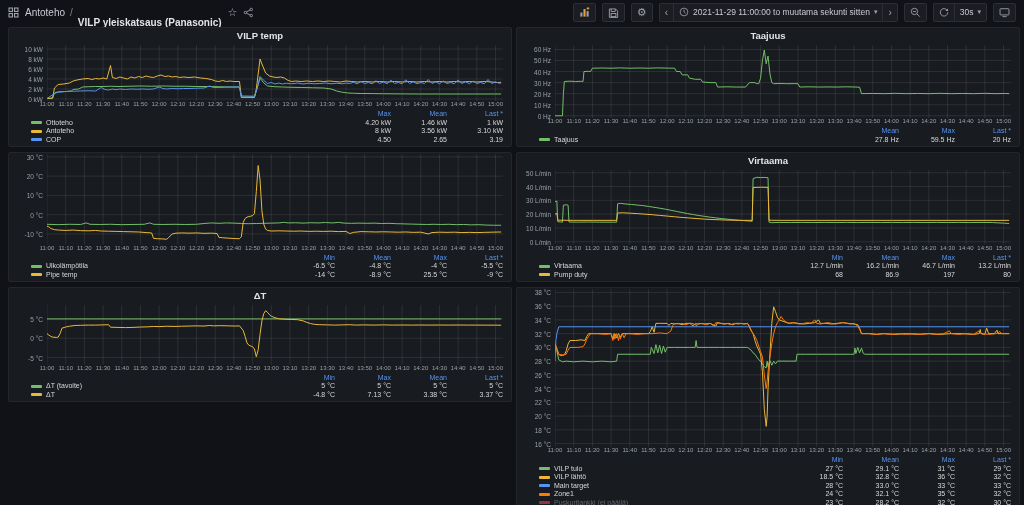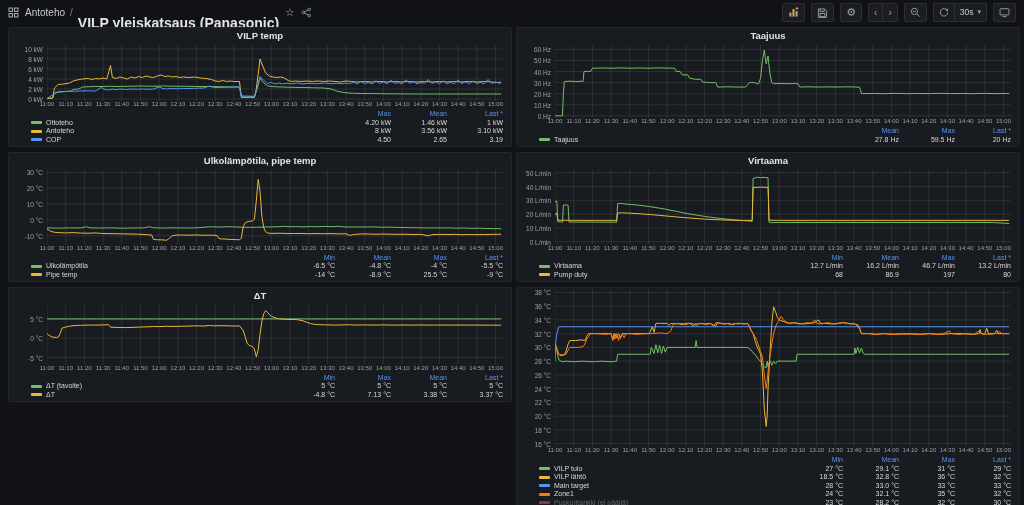--- a/index.html
+++ b/index.html
@@ -2,21 +2,21 @@
 <html><head>
 <meta charset="utf-8">
 <style>
   html,body{margin:0;padding:0;background:#111217;width:1024px;height:505px;overflow:hidden;
     font-family:"Liberation Sans","DejaVu Sans",sans-serif;color:#d8d9da;-webkit-font-smoothing:antialiased;}
   
   .topbar{height:24px;display:flex;align-items:center;justify-content:space-between;padding:0 8px;background:#111217;}
   .tb-left,.tb-right{display:flex;align-items:center;gap:6px;}
   .tb-left .crumb-sec{font-size:10px;color:#c7cbd1;}
   .tb-left .crumb-sep{font-size:10px;color:#7b8087;margin:0 -1px;}
-  .tb-left .crumb-title{font-size:14px;color:#e3e4e6;font-weight:600;margin-top:21px;}
+  .tb-left .crumb-title{font-size:10px;color:#e3e4e6;font-weight:600;margin-top:21px;}
   .icon{color:#9da3ad;display:inline-flex;align-items:center;justify-content:center;line-height:1;}
   .icon svg{display:block;}
   .glyph{font-family:"DejaVu Sans",sans-serif;font-size:10px;}
   .btn{display:inline-flex;align-items:center;gap:4px;height:17px;padding:0 5px;background:#1b1d22;
        border:1px solid #2c2f36;border-radius:2px;font-size:8.5px;color:#c7cbd1;cursor:pointer;}
   .btn-group{display:inline-flex;}
   .btn-group .btn{border-radius:0;border-right-width:0;}
   .btn-group .btn:first-child{border-radius:2px 0 0 2px;}
   .btn-group .btn:last-child{border-radius:0 2px 2px 0;border-right-width:1px;}
   .chev{font-size:10px;color:#9da3ad;}
@@ -97,20 +97,30 @@
       </span>
     </span>
     <span class="btn">
       <span class="icon glyph" style="font-size:11px;">⚙</span>
     </span>
     <span class="btn-group">
       <span class="btn">
           <span class="chev">‹</span>
         </span>
       <span class="btn">
+        <span class="icon">
+          <svg width="10" height="10" viewBox="0 0 16 16">
+              <circle cx="8" cy="8" r="6.2" fill="none" stroke="#9da3ad" stroke-width="1.3"></circle>
+              <path d="M8 4.5V8l2.5 1.8" fill="none" stroke="#9da3ad" stroke-width="1.3"></path>
+            </svg>
+        </span>
+        <span>2021-11-29 11:00:00 to muutama sekunti sitten</span>
+        <span class="chev" style="font-size:7px;">▾</span>
+      </span>
+      <span class="btn">
           <span class="chev">›</span>
         </span>
     </span>
     <span class="btn">
       <span class="icon">
         <svg width="11" height="11" viewBox="0 0 16 16">
             <g fill="none" stroke="#9da3ad" stroke-width="1.3">
               <circle cx="6.5" cy="6.5" r="4.6"></circle>
               <line x1="10" y1="10" x2="14" y2="14"></line>
               <line x1="4.4" y1="6.5" x2="8.6" y2="6.5"></line>
@@ -237,21 +247,20 @@
           <div class="lv">8 kW</div>
           <div class="lv">3.56 kW</div>
           <div class="lv">3.10 kW</div>
           <div class="ln"><span class="sw" style="background:#5794f2"></span>COP</div>
           <div class="lv">4.50</div>
           <div class="lv">2.65</div>
           <div class="lv">3.19</div>
         </div>
     </div>
     <div class="panel h2">
-      <div class="panel-title">Ulkolämpötila, pipe temp</div>
       <div class="chart-row">
         <div class="yaxis">
             <div class="ytick" style="top:88.30%">-10 °C</div>
             <div class="ytick" style="top:67.02%">0 °C</div>
             <div class="ytick" style="top:45.74%">10 °C</div>
             <div class="ytick" style="top:24.47%">20 °C</div>
             <div class="ytick" style="top:3.19%">30 °C</div>
           </div>
         <div class="plot">
             <svg viewBox="0 0 1000 100" preserveAspectRatio="none">

